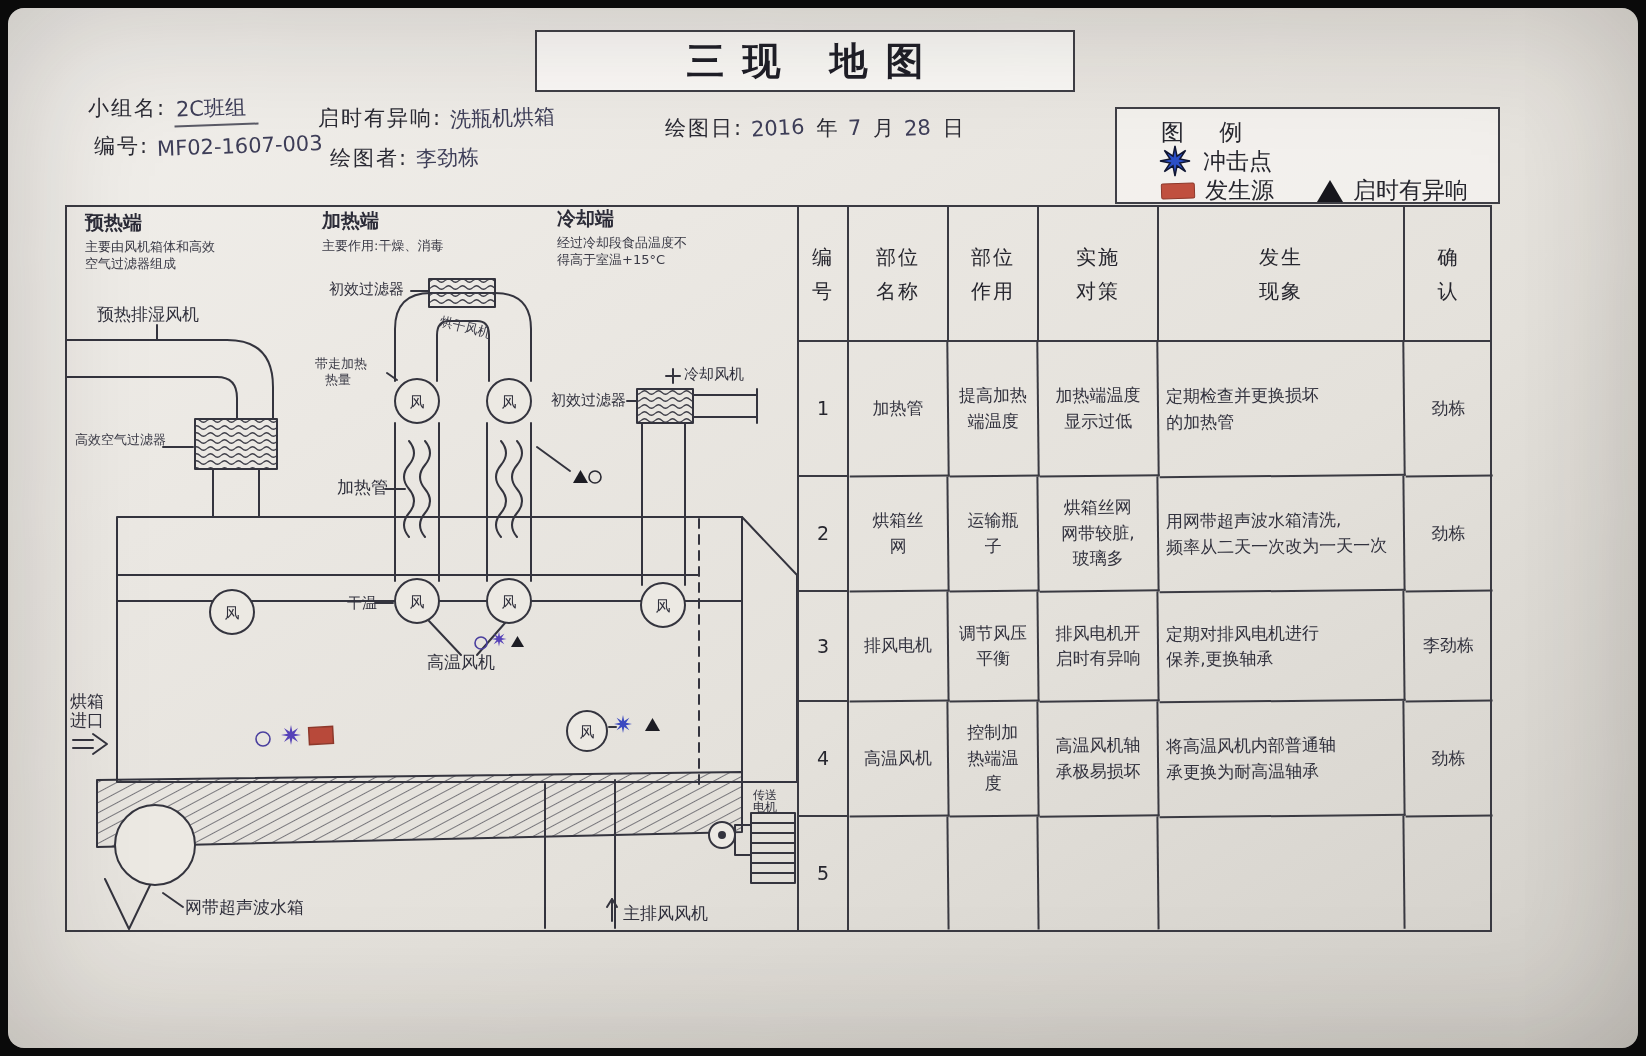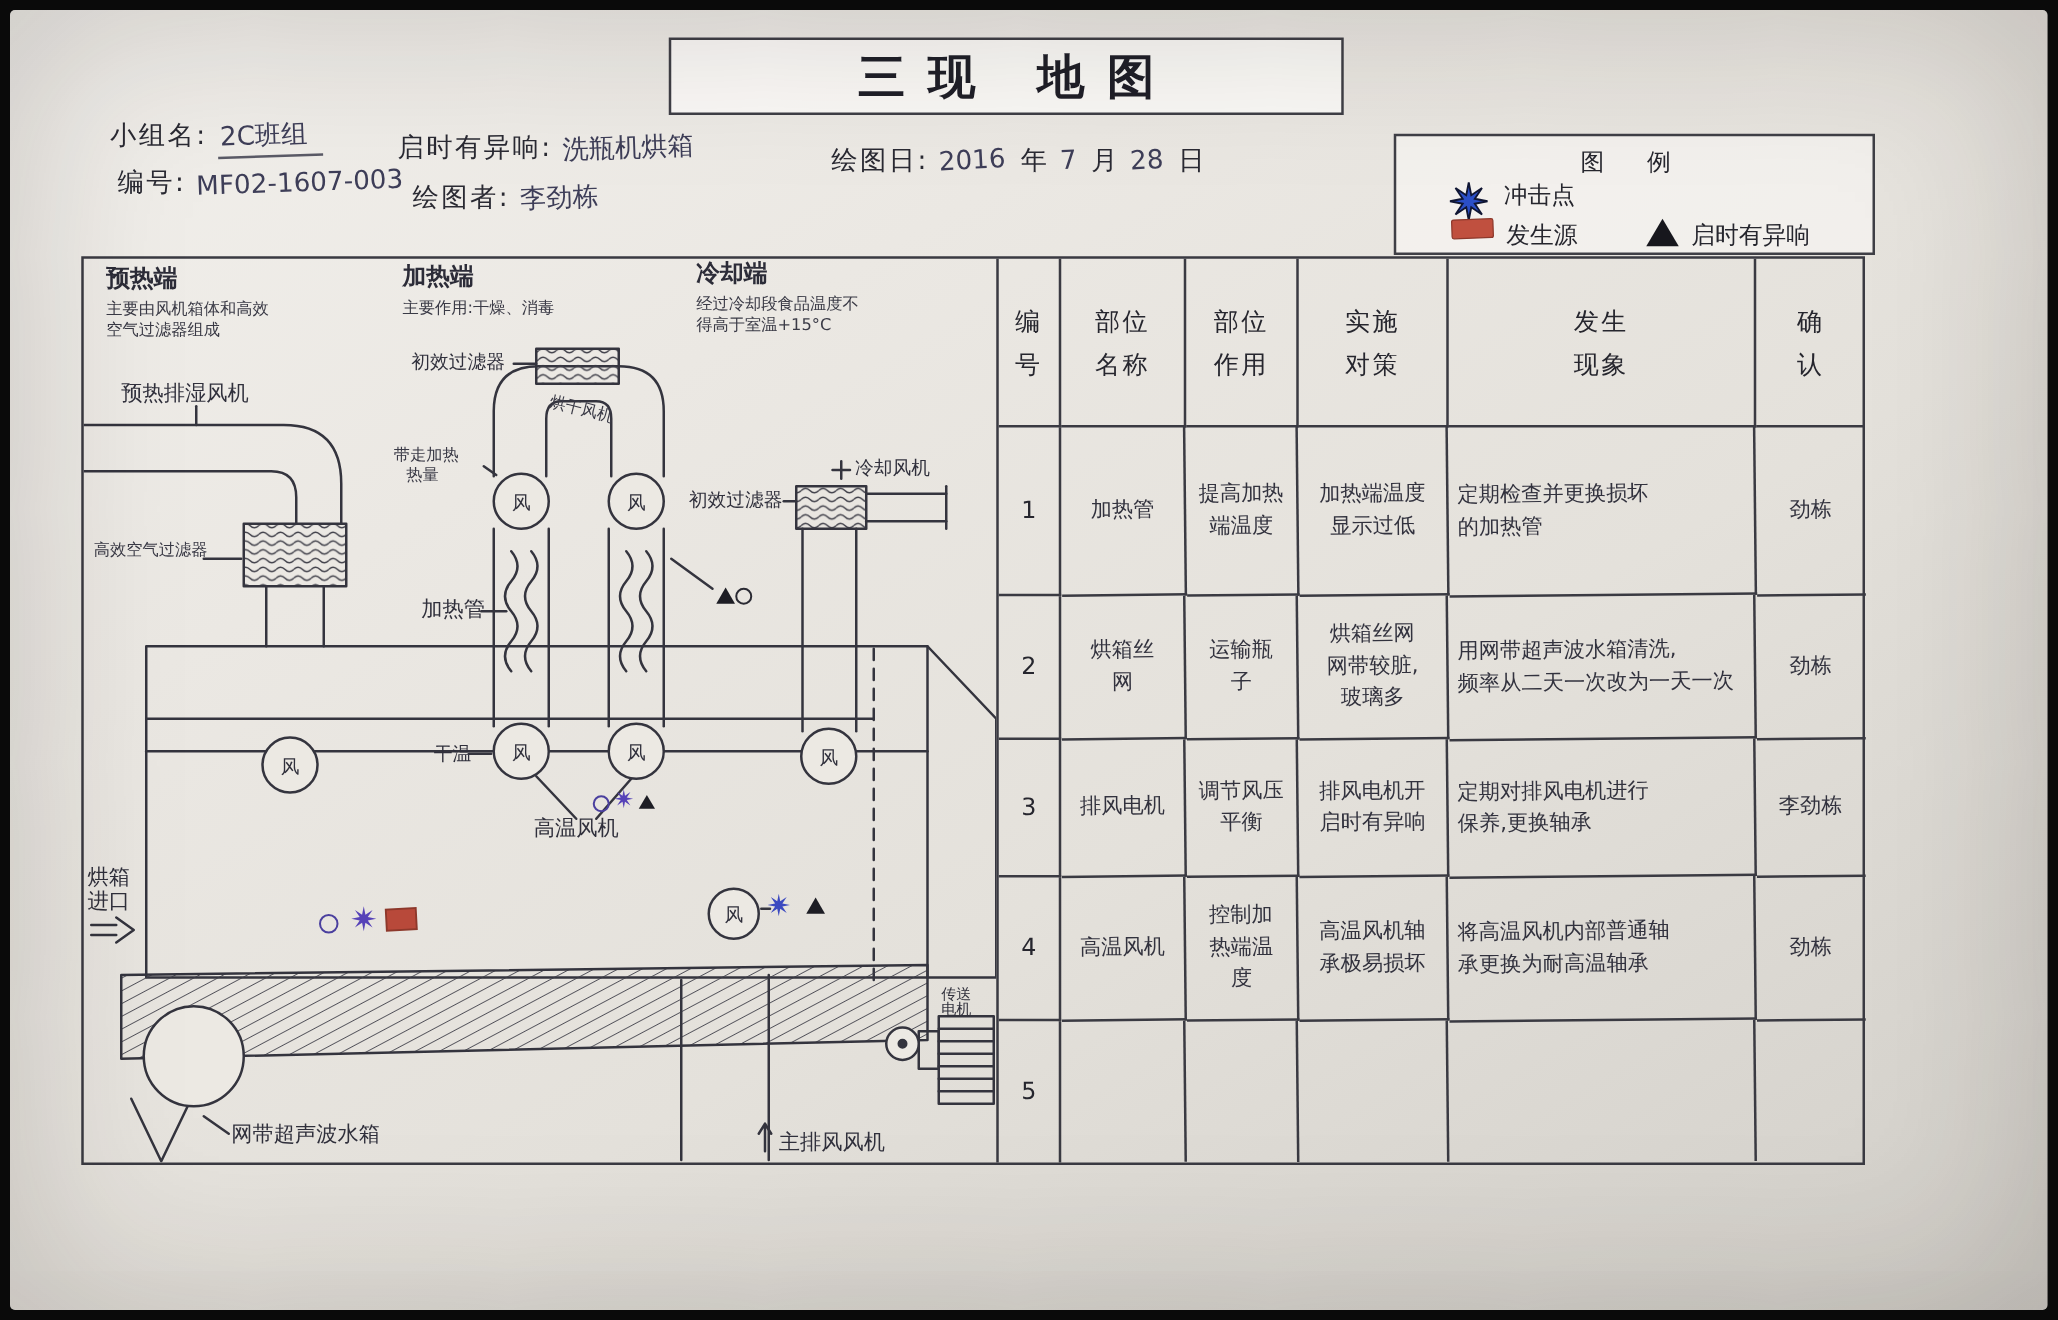--- a/index.html
+++ b/index.html
@@ -1,33 +1,33 @@
 <!DOCTYPE html>
 <html><head>
 <meta charset="utf-8">
 <style>
   * { box-sizing: border-box; margin: 0; padding: 0; }
   html,body { width:1646px; height:1056px; background:#0a0a0a; font-family:"DejaVu Sans", sans-serif; position:relative; overflow:hidden; }
-  .photo { position:absolute; left:8px; top:8px; width:1630px; height:1040px; border-radius:4px;
+  .photo { position:absolute; left:8px; top:8px; width:1630px; height:1040px; border-radius:16px;
            background: linear-gradient(150deg,#f2f0ec 0%, #ebe8e3 30%, #e4e1db 60%, #d2cfc9 100%); overflow:hidden; }
   .photo::after { content:''; position:absolute; inset:0; border-radius:inherit; pointer-events:none;
            box-shadow: inset 0 0 140px rgba(30,25,20,.22); }
   .printed { color:#2a2a33; letter-spacing:2px; }
   .hand { color:#3e3e58; display:inline-block; transform:rotate(-2deg); }
   .title-box { position:absolute; left:527px; top:22px; width:540px; height:62px; border:2px solid #3f3f46;
            background:rgba(253,252,249,.85); display:flex; align-items:center; justify-content:center; }
   .title-box h1 { font-family:"DejaVu Serif", serif; font-size:38px; font-weight:700; color:#1f1f28; letter-spacing:18px; padding-left:18px; }
   .hdr-row { position:absolute; white-space:nowrap; font-size:21px; }
   .hdr-row .hand { font-size:21px; margin-left:8px; }
   .underline { border-bottom:2px solid #5a5a66; padding:0 12px 2px 2px; }
   .date-num { font-size:23px; margin:0 12px; transform:rotate(-3deg); }
   
   .legend { position:absolute; left:1107px; top:99px; width:385px; height:97px; border:2px solid #3f3f46; background:rgba(251,250,247,.55); }
-  .legend-title { position:absolute; top:8px; left:0; width:100%; text-align:center; font-size:19px; letter-spacing:14px; color:#26262e; }
-  .legend-item { position:absolute; display:flex; align-items:flex-start; gap:10px; font-size:19px; color:#26262e; }
+  .legend-title { position:absolute; top:8px; left:0; width:100%; font-size:23px; letter-spacing:14px; color:#26262e;padding-left:44px; }
+  .legend-item { position:absolute; display:flex; align-items:center; gap:10px; font-size:23px; color:#26262e; }
   .li-impact { left:40px; top:34px; }
   .li-source { left:44px; top:66px; }
   .li-difficult { left:200px; top:66px; }
   .source-swatch { width:34px; height:16px; background:#c0503f; border:1.5px solid #8d382b; border-radius:2px; transform:rotate(-2deg); }
   .tri { width:0; height:0; border-left:13px solid transparent; border-right:13px solid transparent; border-bottom:22px solid #17171d; }
   
   .main-frame { position:absolute; left:57px; top:197px; width:1427px; height:727px; border:2px solid #3a3a42; }
   .diagram { position:absolute; left:0; top:0; }
   .issue-table { position:absolute; left:730px; top:0; width:693px; height:100%; display:grid;
                  grid-template-columns:50px 100px 90px 120px 246px 87px;

